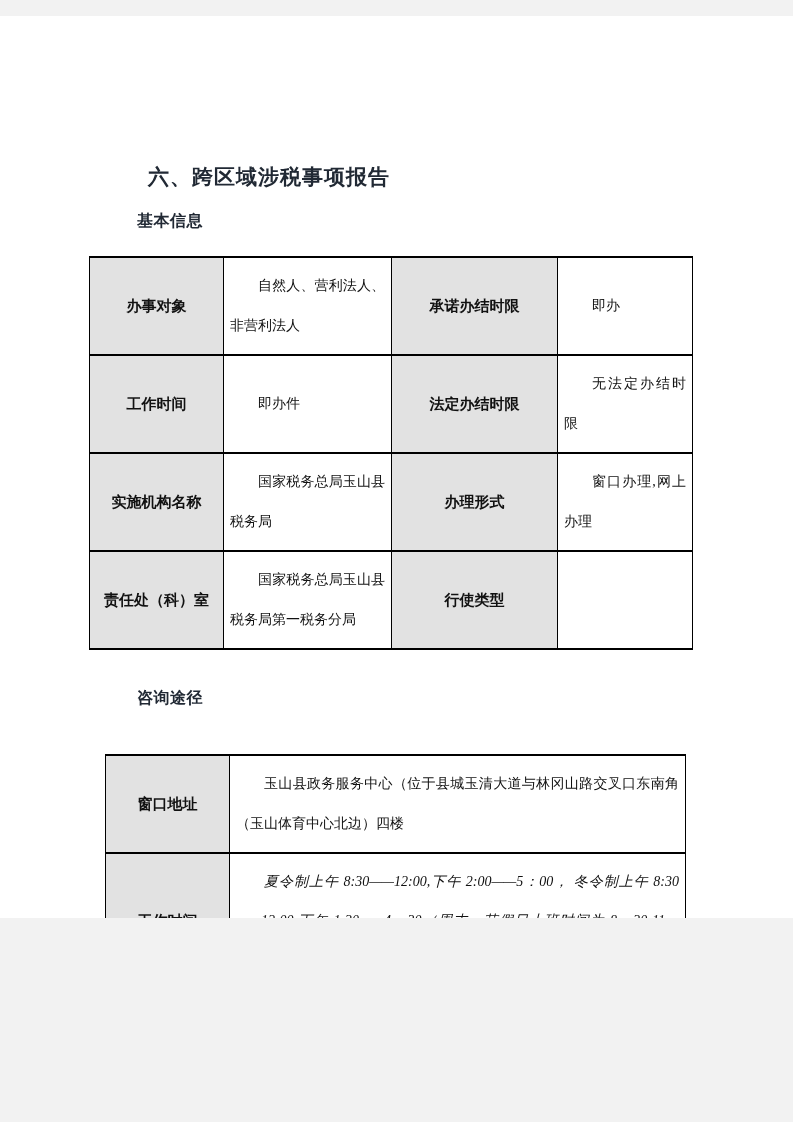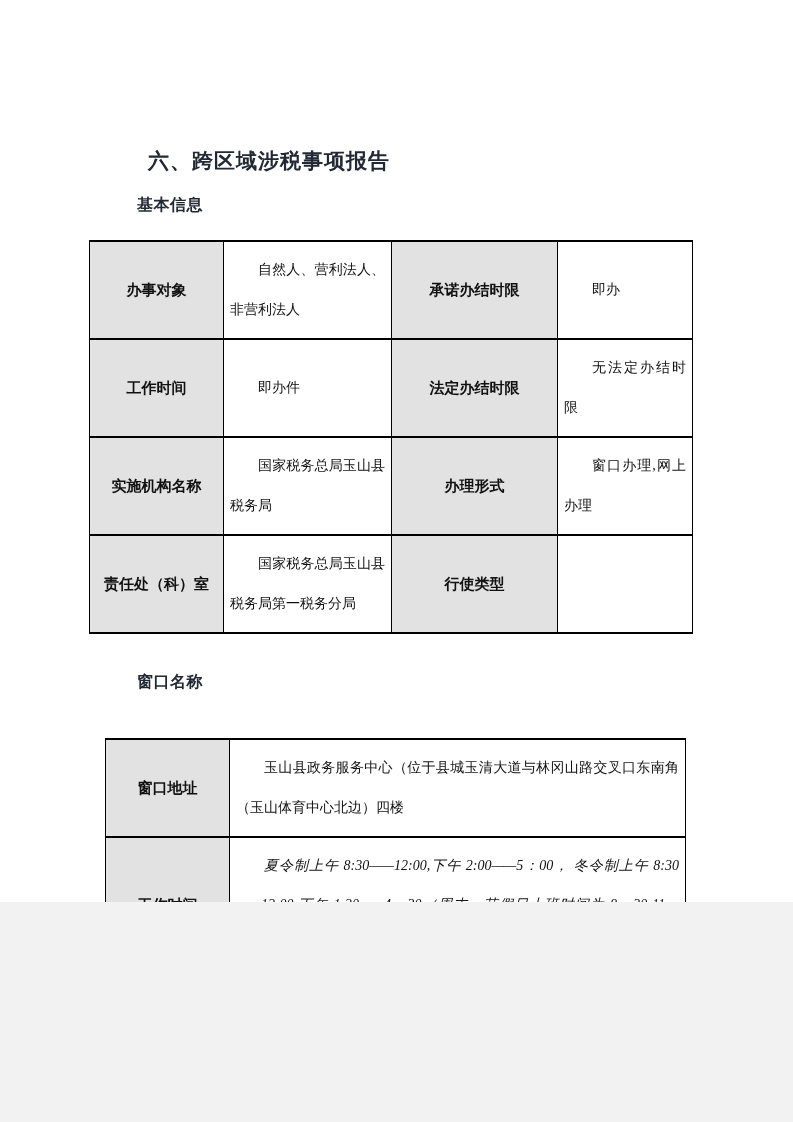--- a/index.html
+++ b/index.html
@@ -6,21 +6,21 @@
     --heading:#212934;
     --body:#111111;
     --label-bg:#E2E2E2;
     --border:#000000;
     --page-bg:#ffffff;
   }
   html,body{margin:0;padding:0;background:#f2f2f2;}
   .page{
     position:relative;
     width:793px;height:902px;
-    margin:0 auto;
+    margin:16px auto;
     background:var(--page-bg);
     font-family:"Liberation Serif", serif;
     color:var(--body);
     overflow:hidden;
   }
   .h-main{
     position:absolute;left:148px;top:147px;margin:0;
     font-family:"Liberation Sans", sans-serif;
     font-size:21px;font-weight:bold;color:var(--heading);
     letter-spacing:1px;
@@ -132,21 +132,21 @@
             <p>国家税务总局玉山县税务局第一税务分局</p>
           </td>
         <td class="label">行使类型</td>
         <td class="value">
             <p></p>
           </td>
       </tr>
     </tbody>
   </table>
 
-  <h2 class="h-sub h-consult">窗口名称</h2>
+  <h2 class="h-sub h-consult">咨询途径</h2>
 
   <table class="doc t2">
     <colgroup>
       <col style="width:124px">
         <col style="width:456px">
     </colgroup>
     <tbody>
       <tr class="r2">
         <td class="label">窗口地址</td>
         <td class="value">

